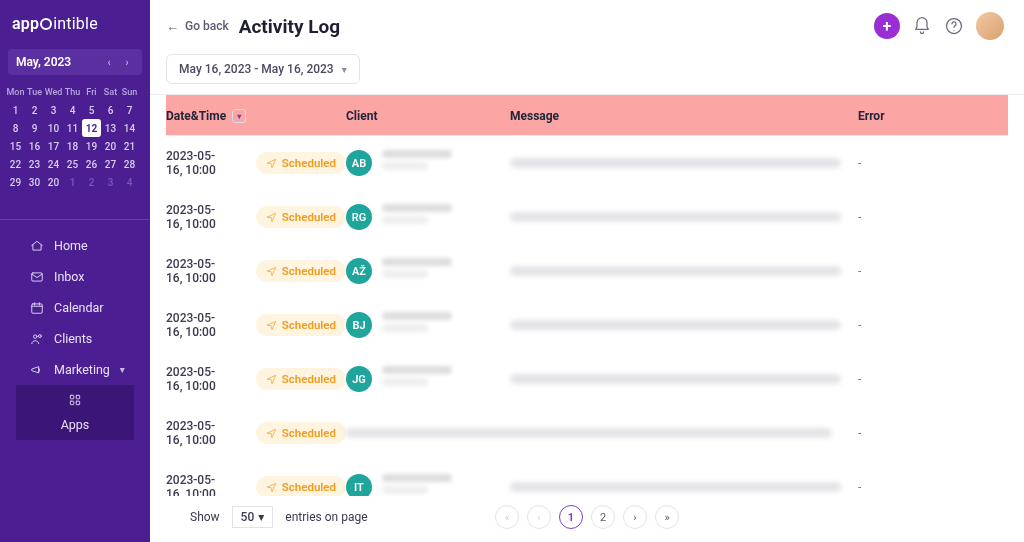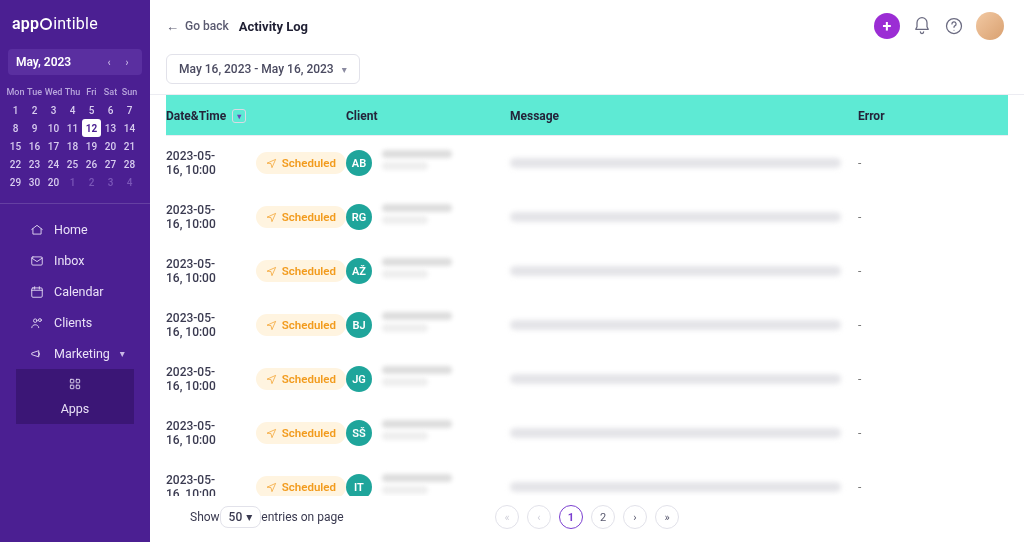--- a/index.html
+++ b/index.html
@@ -56,21 +56,21 @@
   .month-bar .navs { display: flex; gap: 4px; }
   .month-bar .nav-btn {
     width: 14px; height: 14px;
     display: flex; align-items: center; justify-content: center;
     cursor: pointer;
     color: #c9b8e6;
     font-size: 10px;
   }
 
   .cal {
-    margin: 4px 6px 8px 6px;
+    margin: 4px 6px 24px 6px;
     font-size: 10px;
   }
   .cal-row { display: flex; }
   .cal-cell {
     width: 19px; height: 18px;
     display: flex; align-items: center; justify-content: center;
     color: #d8cdef;
     font-weight: 500;
   }
   .cal-head .cal-cell { color: #b8a6dc; font-size: 9px; }
@@ -124,21 +124,21 @@
     align-items: center;
     padding: 12px 20px 8px 16px;
     gap: 10px;
   }
   .back {
     display: flex; align-items: center; gap: 6px;
     font-size: 12px; color: #5a5a70; cursor: pointer;
     font-weight: 500;
   }
   .back .arr { font-size: 13px; }
-  .page-title { font-size: 13px; font-weight: 700; color: #1f1f33; }
+  .page-title { font-size: 19px; font-weight: 700; color: #1f1f33; }
   .topbar-right { margin-left: auto; display: flex; align-items: center; gap: 12px; }
   .fab {
     width: 26px; height: 26px; border-radius: 50%;
     background: #9b2dd4;
     color: #fff;
     display: flex; align-items: center; justify-content: center;
     font-size: 16px; font-weight: 600;
     cursor: pointer;
   }
   .icon-btn {
@@ -175,21 +175,21 @@
   .table-wrap { flex: 1; overflow-y: auto; padding: 0 16px 0 16px; }
   .thead {
     display: flex;
     padding: 14px 0 12px 0;
     border-bottom: 1px solid #ececf2;
     font-size: 12px;
     font-weight: 700;
     color: #24243a;
     position: sticky;
     top: 0;
-    background: #5eead4;
+    background: #fca5a5;
   }
   .col-dt   { width: 180px; display: flex; align-items: center; gap: 6px; }
   .col-cl   { width: 164px; }
   .col-msg  { flex: 1; }
   .col-err  { width: 150px; }
   .sort-ico {
     width: 14px; height: 14px; border: 1px solid #dadae4;
     border-radius: 3px;
     display: flex; align-items: center; justify-content: center;
     font-size: 8px; color: #6a48b8;
@@ -242,23 +242,23 @@
   
   .footer {
     display: flex;
     align-items: center;
     padding: 10px 16px 14px 16px;
     font-size: 12px;
     color: #3a3a50;
   }
   .show-sel {
     display: inline-flex; align-items: center; gap: 4px;
-    margin: 0 0;
+    margin: 0 12px;
     border: 1px solid #e2e2ea;
-    border-radius: 8px;
+    border-radius: 0;
     padding: 3px 8px;
     cursor: pointer;
     font-weight: 500;
   }
   .pager {
     position: absolute;
     left: 50%;
     transform: translateX(-50%);
     display: flex; gap: 8px;
   }
@@ -581,29 +581,20 @@
         <div class="trow">
           <div class="col-dt">
             <span class="dt-text">2023-05-16, 10:00</span>
             <span class="pill">
               <svg viewBox="0 0 24 24" class="stroke">
                 <path d="M3 11l18-8-8 18-2-8z"></path>
               </svg>
               <span>Scheduled</span>
             </span>
           </div>
-          <div class="col-cl">
-            <div class="client">
-              <div class="avatar">SŠ</div>
-              <div class="client-info">
-                <div class="line1"></div>
-                <div class="line2"></div>
-              </div>
-            </div>
-          </div>
           <div class="col-msg">
             <div class="msg-blur"></div>
           </div>
           <div class="col-err err-col">-</div>
         </div>
         <div class="trow">
           <div class="col-dt">
             <span class="dt-text">2023-05-16, 10:00</span>
             <span class="pill">
               <svg viewBox="0 0 24 24" class="stroke">

